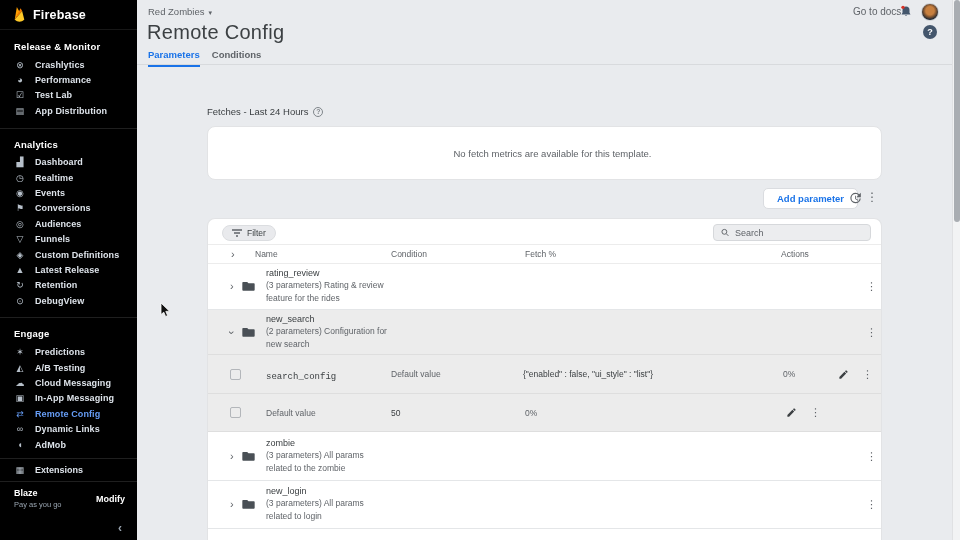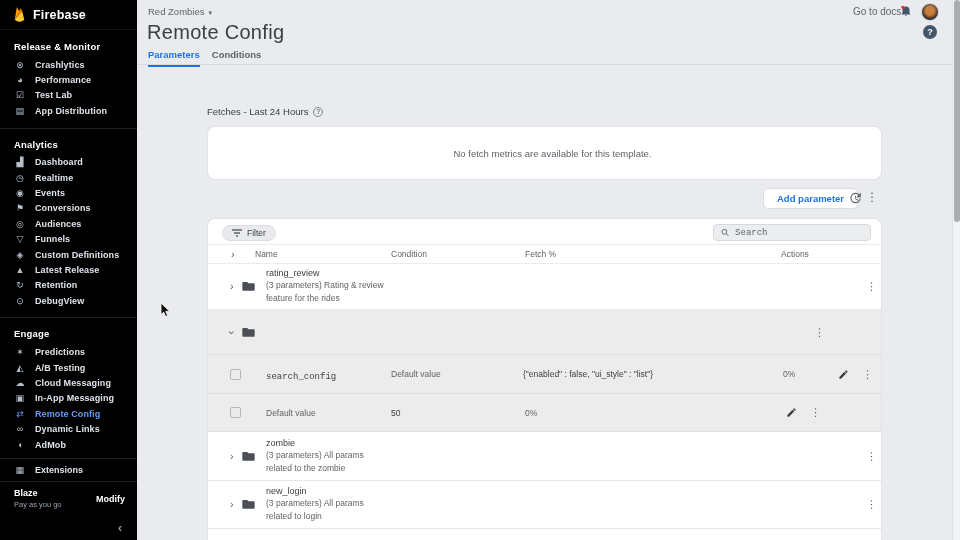--- a/index.html
+++ b/index.html
@@ -69,21 +69,21 @@
   .table-card { position:absolute; left:70px; top:218px; width:675px; bottom:0; background:#fff;
                 border:1px solid #e2e3e5; border-bottom:none; border-radius:8px 8px 0 0;
                 overflow:hidden; display:flex; flex-direction:column; }
   .card-toolbar { height:25px; flex:none; display:flex; align-items:center; justify-content:space-between;
                   padding:2px 10px 0 14px; }
   .filter-chip { display:flex; align-items:center; gap:5px; background:#e9eaed; border:1px solid #dbdde0;
                  border-radius:9px; height:16px; padding:0 9px; font-size:8.5px; color:#3c4043; cursor:pointer; }
   .search-box { width:158px; height:17px; background:#ecedef; border:1px solid #d6d8db; border-radius:4px;
                 display:flex; align-items:center; gap:6px; padding:0 7px; }
   .search-box input { border:none; background:transparent; outline:none; font-size:9px; color:#3c4043; width:100%;
-                      font-family:Liberation Mono, monospace; }
+                      font-family:Liberation Sans, sans-serif; }
   .search-box input::placeholder { color:#5f6368; }
 
   .grid-cols { display:grid; grid-template-columns:58px 125px 132px 258px 52px 50px; align-items:center; }
   .thead { height:20px; flex:none; border-top:1px solid #ececec; border-bottom:1px solid #ececec;
            font-size:8.5px; color:#5f6368; }
   .h-expand { padding-left:23px; }
   .h-name { margin-left:-11px; }
   .h-fetch { padding-left:2px; }
   .chev { font-size:11px; color:#5f6368; line-height:1; display:inline-block; cursor:pointer; }
   .chev.down { transform:rotate(90deg); }
@@ -324,20 +324,24 @@
         </div>
         <div class="trow grid-cols hl">
           <div class="cell-expand">
             <span class="chev down">›</span>
             <span style="display: flex;">
               <svg width="13" height="11" viewBox="0 0 20 16">
                 <path fill="#4a5056" d="M2 1h6l2 2h8c.8 0 1.5.7 1.5 1.5V13c0 .8-.7 1.5-1.5 1.5H2C1.2 14.5.5 13.8.5 13V2.5C.5 1.7 1.2 1 2 1z"></path>
               </svg>
             </span>
           </div>
+          <div>
+            <div class="g-name">new_search</div>
+            <div class="g-desc">(2 parameters) Configuration for new search</div>
+          </div>
           <div class="cell-cond"></div>
           <div class="cell-value"></div>
           <div class="cell-fetch"></div>
           <div class="cell-actions group-only">
             <span class="dots">⋮</span>
           </div>
         </div>
         <div class="trow grid-cols hl">
           <div class="cell-expand">
             <div class="checkbox"></div>

